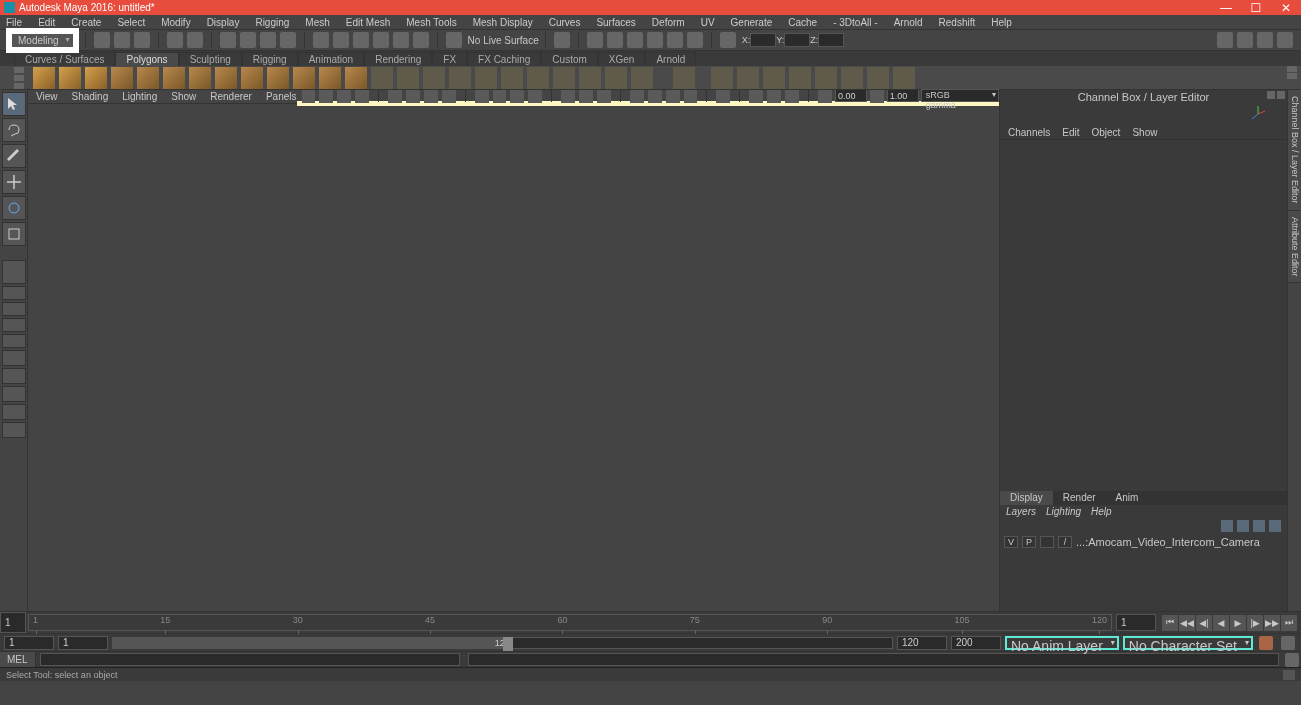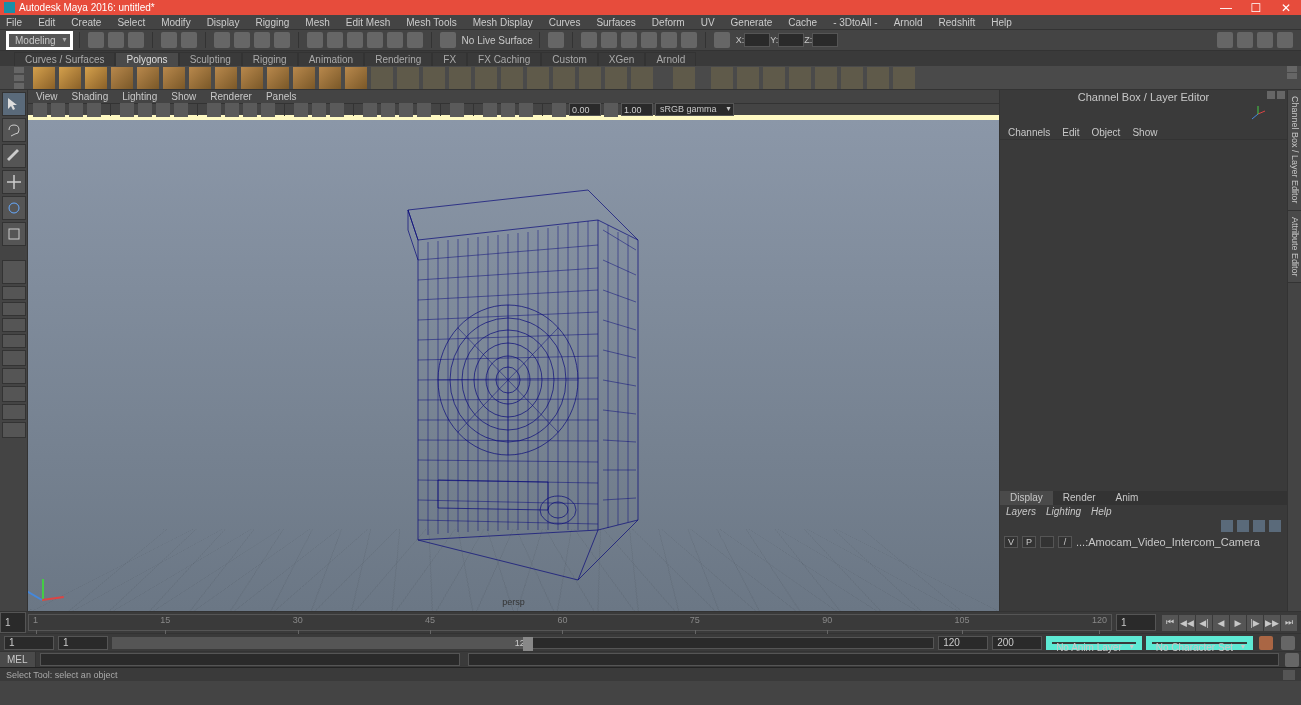--- a/index.html
+++ b/index.html
@@ -11,21 +11,21 @@
 .titlebar .title { color:#fff; font-size:10px; flex:1; }
 .titlebar .winbtns { display:flex; }
 .titlebar .winbtn { width:30px; height:15px; display:flex; align-items:center; justify-content:center; color:#fff; font-size:12px; }
 
 
 .menubar { height:15px; background:#444; display:flex; align-items:center; padding-left:6px; gap:16px; border-bottom:1px solid #333;}
 .menubar span { font-size:10px; color:#ccc; }
 
 
 .toolbar1 { height:21px; background:#444; display:flex; align-items:center; padding:0 6px; border-bottom:1px solid #333;}
-.dropdown { background:#555; border:3px solid #ffffff; padding:1px 14px 1px 6px; font-size:10px; position:relative;}
+.dropdown { background:#555; border:6px solid #ffffff; padding:1px 14px 1px 6px; font-size:10px; position:relative;}
 .dropdown::after { content:"▾"; position:absolute; right:3px; top:1px; font-size:8px; color:#aaa;}
 .sep { width:1px; height:16px; background:#333; margin:0 6px; }
 .iconbtn { width:16px; height:16px; background:#666; margin:0 2px; border-radius:2px;}
 .iconbtn.small { width:14px; height:14px; }
 .spacer { flex:1; }
 .numfield { background:#2a2a2a; border:1px solid #555; width:26px; height:14px; font-size:9px; padding:0 2px; color:#ccc;}
 
 
 .shelftabs { height:15px; background:#3a3a3a; display:flex; align-items:flex-end; padding-left:14px; gap:0; }
 .shelftab { padding:1px 10px; font-size:10px; color:#aaa; background:#3a3a3a; border:1px solid #333; border-bottom:none; }
@@ -46,21 +46,21 @@
 
 .toolbox { width:28px; background:#444; display:flex; flex-direction:column; align-items:center; padding-top:2px; gap:2px; border-right:1px solid #333;}
 .tbtn { width:24px; height:24px; background:#555; border:1px solid #333; display:flex; align-items:center; justify-content:center;}
 .tbtn.sel { background:#5a6a7a; }
 .tbtn svg { width:16px; height:16px; }
 .tbtngap { height:10px; }
 .tbtn.half { height:14px; width:24px;}
 .tbtn.small2 { width:24px; height:16px;}
 
 
-.vpcol { flex:1; display:flex; flex-direction:column; min-width:0;border-radius:22px;}
+.vpcol { flex:1; display:flex; flex-direction:row; min-width:0;border-radius:22px;}
 .vpmenu { height:14px; background:#444; display:flex; align-items:center; padding-left:8px; gap:14px; border-bottom:1px solid #333;}
 .vpmenu span { font-size:10px; }
 .vptool { height:16px; background:#444; display:flex; align-items:center; padding-left:4px; gap:2px; border-bottom:5px solid #fef9c3;}
 .vpicon { width:14px; height:14px; background:#5a5a5a; margin:0 1px;}
 .vptool .num { background:#2a2a2a; width:32px; height:13px; font-size:9px; padding:0 2px; border:1px solid #555; color:#ccc;}
 .vptool .dd { background:#2a2a2a; border:1px solid #555; font-size:9px; padding:0 16px 0 4px; height:13px; position:relative;}
 .vptool .dd::after { content:"▾"; position:absolute; right:2px; top:0; font-size:8px;}
 
 .viewport { flex:1; background:linear-gradient(180deg,#8b97a8 0%,#6b7785 100%); position:relative; overflow:hidden;}
 .persp { position:absolute; bottom:4px; left:50%; transform:translateX(-50%); font-size:9px; color:#333;}
@@ -121,21 +121,21 @@
 .tlcur { width:40px; background:#2a2a2a; border:1px solid #555; font-size:10px; padding:0 4px; display:flex; align-items:center; margin:2px;}
 .playback { display:flex; align-items:center; gap:1px; padding:0 4px;}
 .playbtn { width:16px; height:16px; background:#555; display:flex; align-items:center; justify-content:center; font-size:9px;}
 
 
 .rangerow { height:18px; background:#3a3a3a; display:flex; align-items:center; border-top:1px solid #333; padding:0 4px; gap:4px;}
 .rfield { width:50px; height:14px; background:#2a2a2a; border:1px solid #555; font-size:10px; padding:0 4px; color:#ccc;}
 .rslider { flex:1; height:12px; background:#2a2a2a; border:1px solid #555; position:relative;}
 .rslider .fill { position:absolute; left:0; top:0; bottom:0; width:50%; background:#555;}
 .rslider .handle { position:absolute; left:50%; top:-1px; width:10px; height:14px; background:#888;}
-.rdd { background:#3a3a3a; border:6px solid #5eead4; padding:0 14px 0 4px; font-size:10px; height:14px; position:relative;}
+.rdd { background:#3a3a3a; border:2px solid #5eead4; padding:0 14px 0 4px; font-size:14px; height:14px; position:relative;}
 .rdd::after { content:"▾"; position:absolute; right:2px; top:0; font-size:8px;}
 
 
 .cmdrow { height:16px; background:#3a3a3a; display:flex; align-items:center; border-top:1px solid #333;}
 .cmdlabel { font-size:10px; padding:0 7px; background:#4a4a4a; height:100%; display:flex; align-items:center; border-right:1px solid #333;}
 .cmdinput { flex:1; background:#2a2a2a; height:13px; border:1px solid #555; margin:0 4px;}
 .cmdinput.short { flex:0 0 420px;}
 
 
 .statusbar { height:14px; background:#3a3a3a; display:flex; align-items:center; padding:0 6px; border-top:1px solid #222;}

